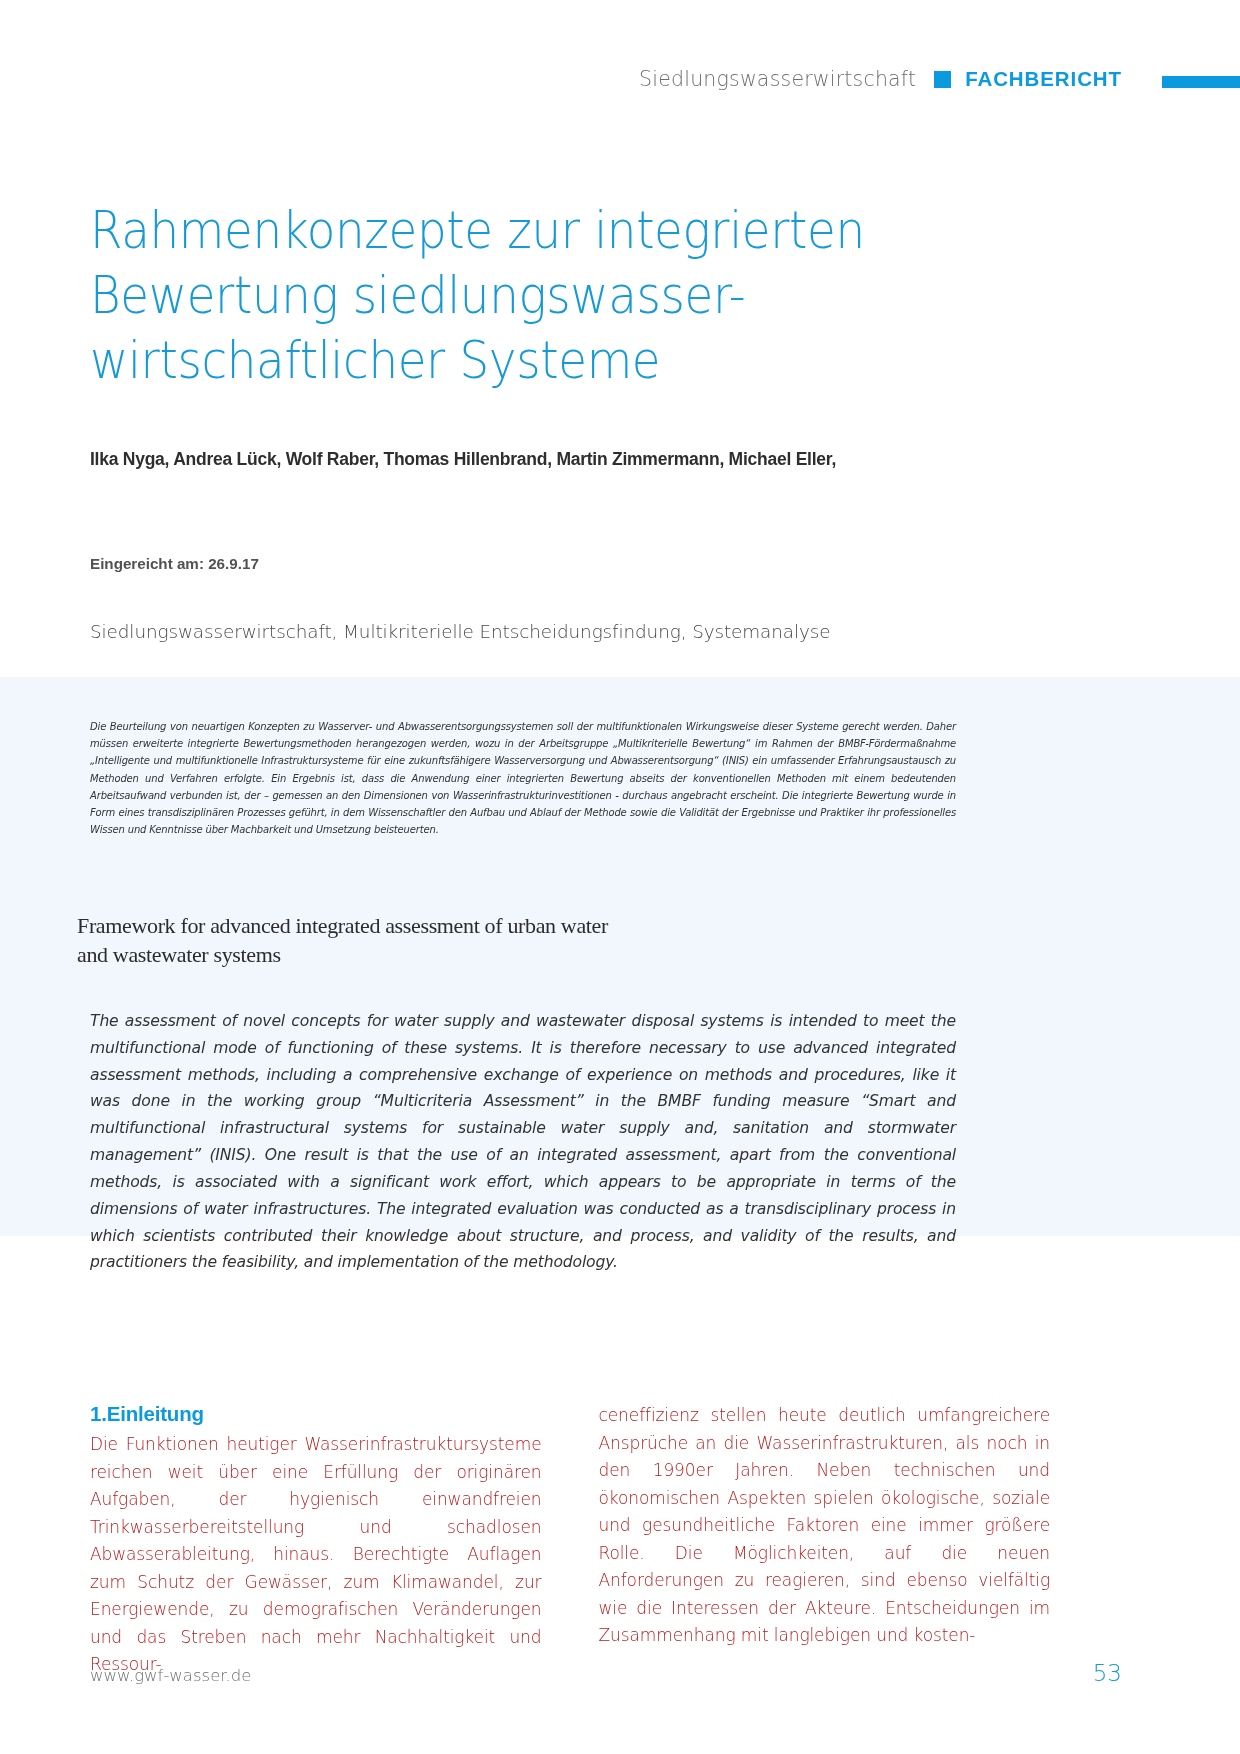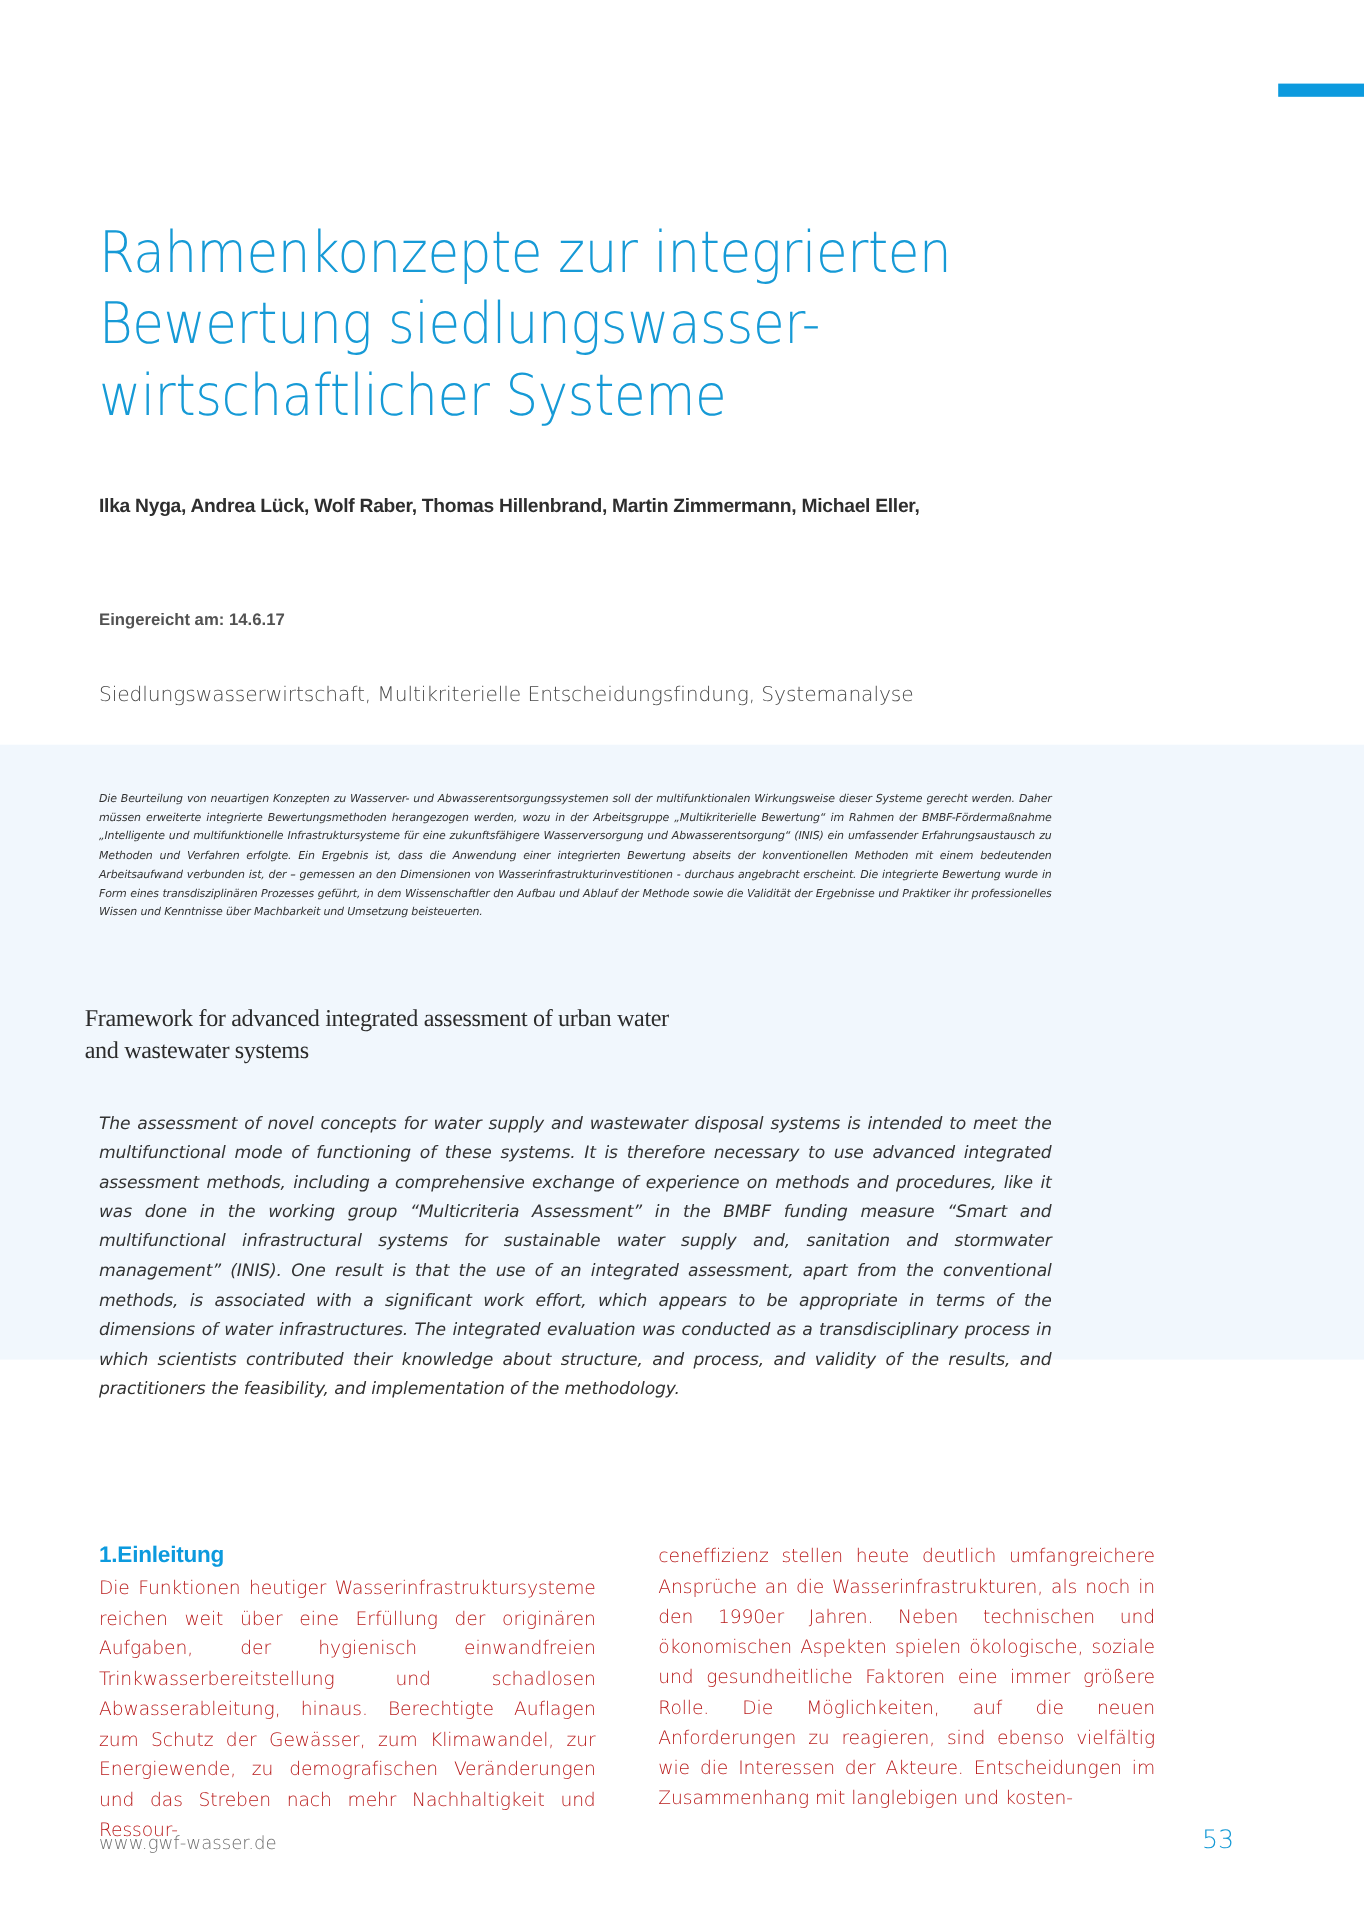--- a/index.html
+++ b/index.html
@@ -223,34 +223,39 @@
     font-weight: 300;
     font-size: 23px;
     color: #169ad6;
   }
 </style>
 </head>
 <body>
 
 <div class="page">
 
+  <div class="runhead">
+    <span class="runhead-journal">Siedlungswasserwirtschaft</span>
+    <span class="runhead-square"></span>
+    <span class="runhead-label">FACHBERICHT</span>
+  </div>
   <div class="runhead-bar"></div>
 
   <h1 class="title">
     <span class="title-line">Rahmenkonzepte zur integrierten</span>
     <span class="title-line">Bewertung siedlungswasser-</span>
     <span class="title-line">wirtschaftlicher Systeme</span>
   </h1>
 
   <div class="authors">
     <span>Ilka Nyga, Andrea Lück, Wolf Raber, Thomas Hillenbrand, Martin Zimmermann, Michael Eller,</span>
   </div>
 
   <div class="dates">
-    <span>Eingereicht am: 14.6.17</span>
+    <span>Eingereicht am: 26.9.17</span>
   </div>
 
   <div class="keywords">Siedlungswasserwirtschaft, Multikriterielle Entscheidungsfindung, Systemanalyse</div>
 
   <div class="abstract-panel"></div>
   <div class="abstract-de">Die Beurteilung von neuartigen Konzepten zu Wasserver- und Abwasserentsorgungssystemen soll der multifunktionalen Wirkungsweise dieser Systeme gerecht werden. Daher müssen erweiterte integrierte Bewertungsmethoden herangezogen werden, wozu in der Arbeitsgruppe „Multikriterielle Bewertung“ im Rahmen der BMBF-Fördermaßnahme „Intelligente und multifunktionelle Infrastruktursysteme für eine zukunftsfähigere Wasserversorgung und Abwasserentsorgung“ (INIS) ein umfassender Erfahrungsaustausch zu Methoden und Verfahren erfolgte. Ein Ergebnis ist, dass die Anwendung einer integrierten Bewertung abseits der konventionellen Methoden mit einem bedeutenden Arbeitsaufwand verbunden ist, der – gemessen an den Dimensionen von Wasserinfrastrukturinvestitionen - durchaus angebracht erscheint. Die integrierte Bewertung wurde in Form eines transdisziplinären Prozesses geführt, in dem Wissenschaftler den Aufbau und Ablauf der Methode sowie die Validität der Ergebnisse und Praktiker ihr professionelles Wissen und Kenntnisse über Machbarkeit und Umsetzung beisteuerten.</div>
 
   <div class="en-title">
     <span>Framework for advanced integrated assessment of urban water</span>
     <span>and wastewater systems</span>

